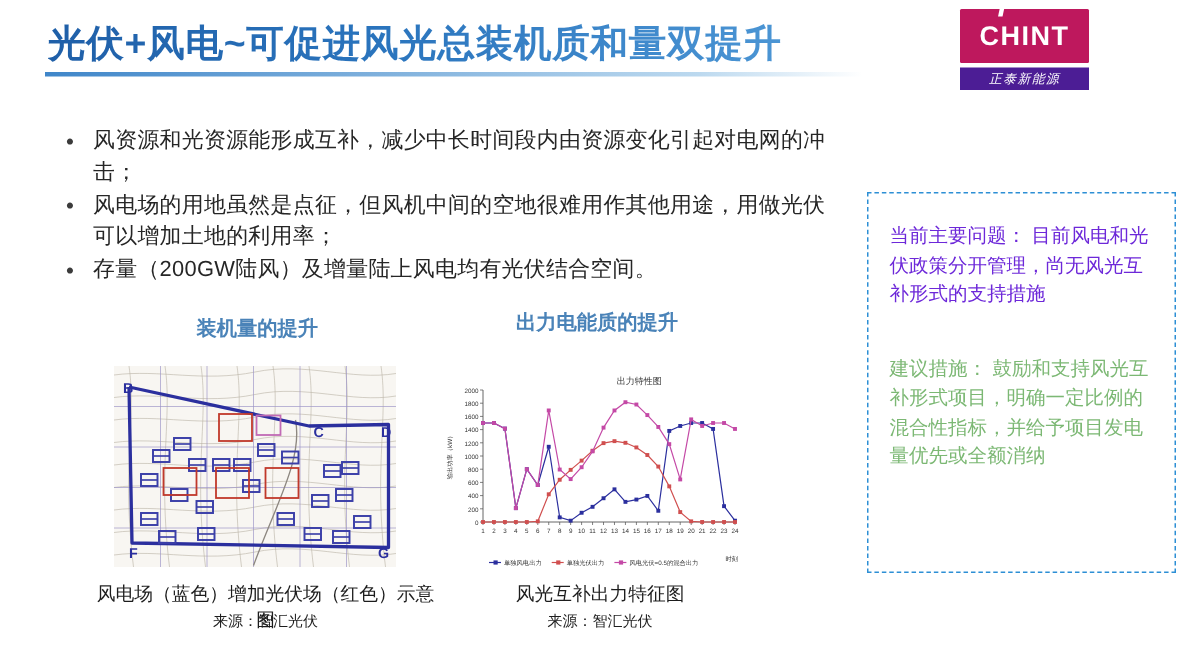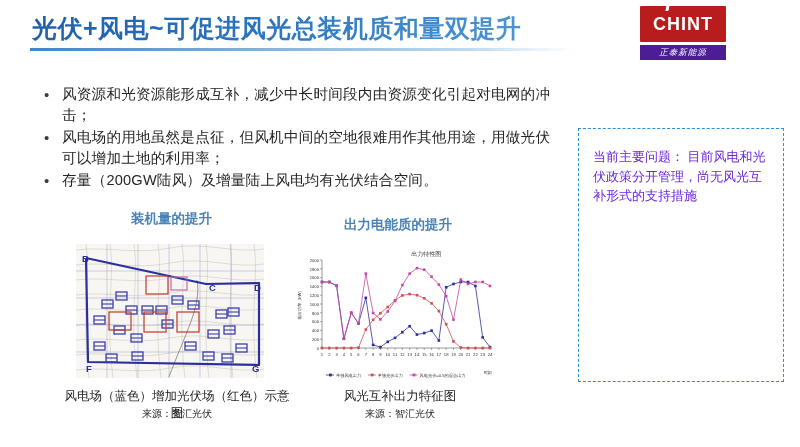--- a/index.html
+++ b/index.html
@@ -17,21 +17,21 @@
     -webkit-background-clip:text;background-clip:text;color:#2a74bd;
     -webkit-text-fill-color:transparent;
   }
   #title-underline{
     position:absolute;left:30px;top:48px;width:545px;height:3px;
     background:linear-gradient(90deg,#3f86c9 0%,#bcd9ef 80%,#ffffff 100%);
   }
   
   #logo-block{position:absolute;right:14px;top:6px;width:86px;}
   #logo-mark{
-    width:86px;height:36px;background:#b91c1c;border-radius:1px;
+    width:86px;height:36px;background:#be185d;border-radius:1px;
     display:flex;align-items:center;justify-content:center;
   }
   #logo-word{color:#fff;font-size:18px;font-weight:bold;letter-spacing:1px;position:relative;}
   #logo-dot{position:absolute;left:26px;top:-1px;width:3px;height:6px;background:#fff;transform:skewX(-12deg);}
   #logo-sub{
     margin-top:3px;width:86px;height:15px;background:#4c1d95;
     display:flex;align-items:center;justify-content:center;
     color:#fff;font-size:8.5px;letter-spacing:1px;font-style:italic;
   }
   
@@ -44,21 +44,21 @@
     position:absolute;left:578px;top:128px;width:206px;height:254px;
     border:1.6px dashed #2d8fd5;box-sizing:border-box;padding:18px 14px 0 14px;
   }
   #note-problem{font-size:13px;line-height:19.5px;color:#6d28d9;}
   #note-advice{margin-top:30px;font-size:13px;line-height:19.5px;color:#7cb874;}
   
   .panel-head{
     position:absolute;font-size:13.5px;color:#4a83b8;font-weight:bold;
   }
   #panel-head-left{left:131px;top:210px;}
-  #panel-head-right{left:344px;top:216px;}
+  #panel-head-right{left:344px;top:206px;}
   .panel-cap{position:absolute;font-size:12.5px;color:#1d1d1d;text-align:center;}
   .panel-src{position:absolute;font-size:10px;color:#1d1d1d;text-align:center;}
   #cap-left{left:62px;top:388px;width:230px;text-align:center;}
   #src-left{left:62px;top:407px;width:230px;}
   #cap-right{left:300px;top:388px;width:200px;}
   #src-right{left:300px;top:407px;width:200px;}
   
   #map-figure{position:absolute;left:76px;top:244px;width:188px;height:134px;
     background:#f7f5f1;overflow:hidden;}
   #map-figure svg{display:block;}
@@ -94,20 +94,22 @@
   </div>
   <div class="bullet-row">
     <div class="bullet-dot">•</div>
     <div class="bullet-text">存量（200GW陆风）及增量陆上风电均有光伏结合空间。</div>
   </div>
 </div>
 
 <div id="note-box">
   <div id="note-problem">当前主要问题：
 目前风电和光伏政策分开管理，尚无风光互补形式的支持措施</div>
+  <div id="note-advice">建议措施：
+鼓励和支持风光互补形式项目，明确一定比例的混合性指标，并给予项目发电量优先或全额消纳</div>
 </div>
 
 <div class="panel-head" id="panel-head-left">装机量的提升</div>
 <div class="panel-head" id="panel-head-right">出力电能质的提升</div>
 <div class="panel-cap" id="cap-left">风电场（蓝色）增加光伏场（红色）示意图</div>
 <div class="panel-src" id="src-left">来源：智汇光伏</div>
 <div class="panel-cap" id="cap-right">风光互补出力特征图</div>
 <div class="panel-src" id="src-right">来源：智汇光伏</div>
 
 <div id="map-figure">

